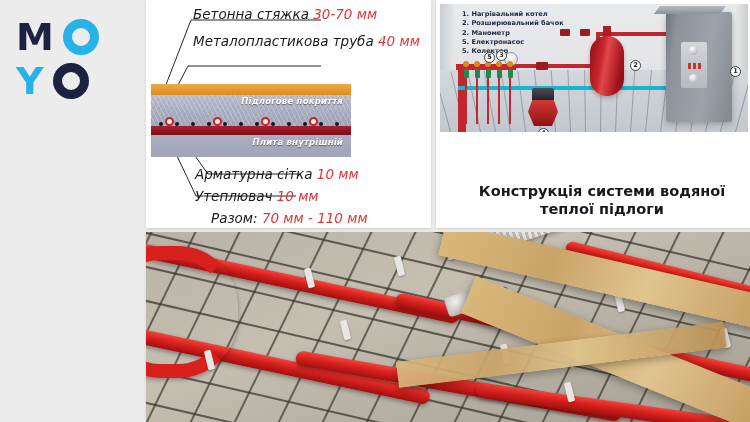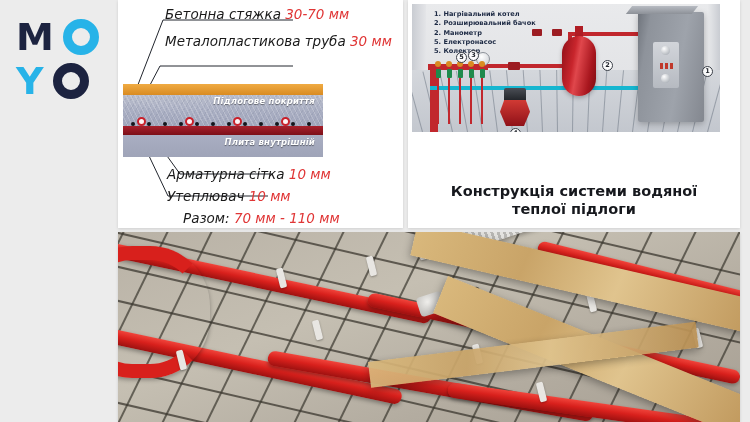--- a/index.html
+++ b/index.html
@@ -28,20 +28,21 @@
     box-sizing:border-box;
   }
   .ring-cyan{border:9px solid #27b3e8;}
   .ring-dark{border:9px solid #1c2340;}
 
   
   .panel{
     position:absolute;background:#ffffff;
     box-shadow:0 1px 3px rgba(0,0,0,.13);
     overflow:hidden;
+    margin-left:28px;
   }
   #panel-section{left:118px;top:0;width:285px;height:228px;}
   #panel-scheme{left:408px;top:0;width:332px;height:228px;}
   #panel-photo{left:118px;top:232px;width:622px;height:190px;}
 
   
   .lbl{
     position:absolute;white-space:nowrap;
     font-family:"DejaVu Sans","Liberation Sans",sans-serif;
     font-size:13.5px;color:#1a1a1a;font-style:italic;
@@ -253,21 +254,21 @@
       <path d="M150 196 L50 196 L14 120"></path>
     </g>
     <circle cx="16" cy="95" r="2.6" fill="#14161c"></circle>
     <circle cx="22" cy="104" r="2.6" fill="#14161c"></circle>
   </svg>
 
   <div class="lbl" id="lbl-screed">
     <span>Бетонна стяжка </span><span class="red">30-70 мм</span>
   </div>
   <div class="lbl" id="lbl-pipe">
-    <span>Металопластикова труба </span><span class="red">30 мм</span>
+    <span>Металопластикова труба </span><span class="red">40 мм</span>
   </div>
   <div class="lbl" id="lbl-mesh">
     <span>Арматурна сітка </span><span class="red">10 мм</span>
   </div>
   <div class="lbl" id="lbl-insul">
     <span>Утеплювач </span><span class="red">10 мм</span>
   </div>
   <div class="lbl" id="lbl-total">
     <span>Разом: </span><span class="red">70 мм - 110 мм</span>
   </div>

